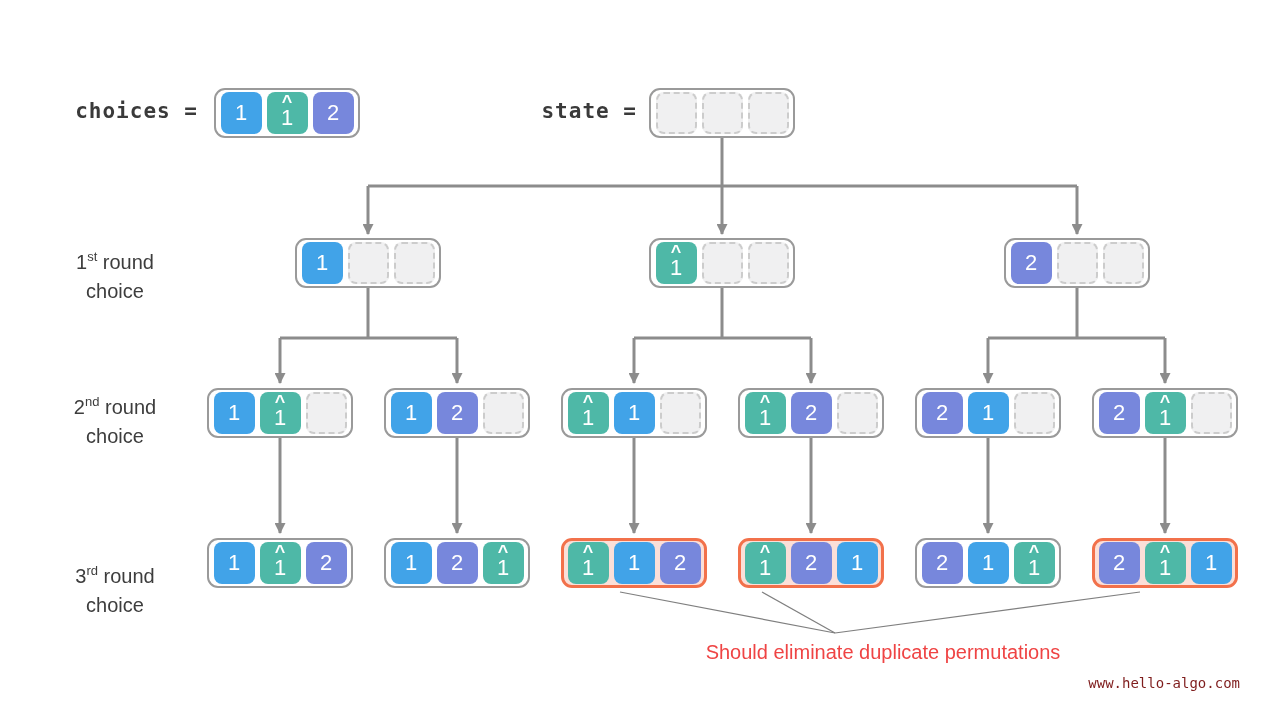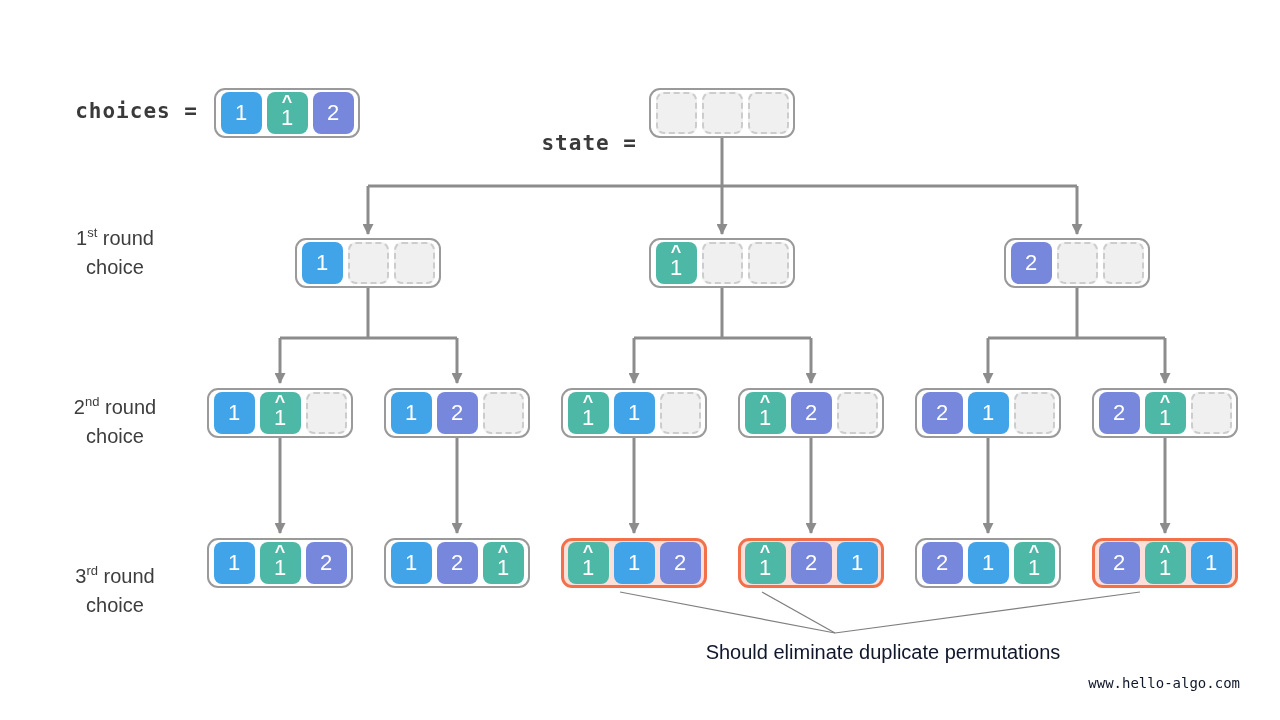--- a/index.html
+++ b/index.html
@@ -38,26 +38,26 @@
 
   
   .row-label{
     position:absolute;z-index:3;left:40px;width:150px;text-align:center;
     font-size:20px;line-height:29px;color:#3d3d3d;
   }
   .row-label sup{font-size:13px;}
 
   .annotation{
     position:absolute;z-index:3;left:633px;top:641px;width:500px;text-align:center;
-    font-size:20px;color:#0f172a;
+    font-size:20px;color:#ef4444;
   }
   .watermark{
     position:absolute;z-index:3;right:40px;top:675px;text-align:right;
     font-family:"DejaVu Sans Mono","Liberation Mono",monospace;
-    font-size:14px;color:#0f172a;
+    font-size:14px;color:#7f1d1d;
   }
 </style>
 </head>
 <body>
 
 <div class="canvas">
 
   <svg class="connectors" width="1280" height="720" viewBox="0 0 1280 720">
     <defs>
       <marker id="arrow" viewBox="0 0 11 11" refX="10" refY="5.5" markerWidth="11" markerHeight="11" markerUnits="userSpaceOnUse" orient="auto">
@@ -91,21 +91,21 @@
     </g>
     <g stroke="#7f7f7f" stroke-width="1.2" fill="none">
       <path d="M620,592 L835,633"></path>
       <path d="M762,592 L835,633"></path>
       <path d="M1140,592 L835,633"></path>
     </g>
   </svg>
 
   <div class="eq-label" style="left:40px;top:99px;width:158px;"><span>choices</span>&nbsp;<span>=</span></div>
 
-  <div class="eq-label" style="left:479px;top:99px;width:158px;margin-top:32px;"><span>state</span>&nbsp;<span>=</span></div>
+  <div class="eq-label" style="left:479px;top:99px;width:158px;"><span>state</span>&nbsp;<span>=</span></div>
 
   <div id="nodes">
       <div class="node" style="left: 214px; top: 88px;">
         <div class="cell blue">
           <span class="num">1</span>
         </div>
         <div class="cell teal">
           <span class="hat">^</span>
           <span class="num">1</span>
         </div>
@@ -265,20 +265,20 @@
         <div class="cell teal">
           <span class="hat">^</span>
           <span class="num">1</span>
         </div>
         <div class="cell blue">
           <span class="num">1</span>
         </div>
       </div>
     </div>
   <div id="labels">
-      <div class="row-label" style="top: 218px;">1<sup>st</sup> round<br>choice</div>
+      <div class="row-label" style="top: 242px;">1<sup>st</sup> round<br>choice</div>
       <div class="row-label" style="top: 387px;">2<sup>nd</sup> round<br>choice</div>
       <div class="row-label" style="top: 556px;">3<sup>rd</sup> round<br>choice</div>
     </div>
 
   <div class="annotation">Should eliminate duplicate permutations</div>
   <div class="watermark">www.hello-algo.com</div>
 </div>
 
 </body></html>

